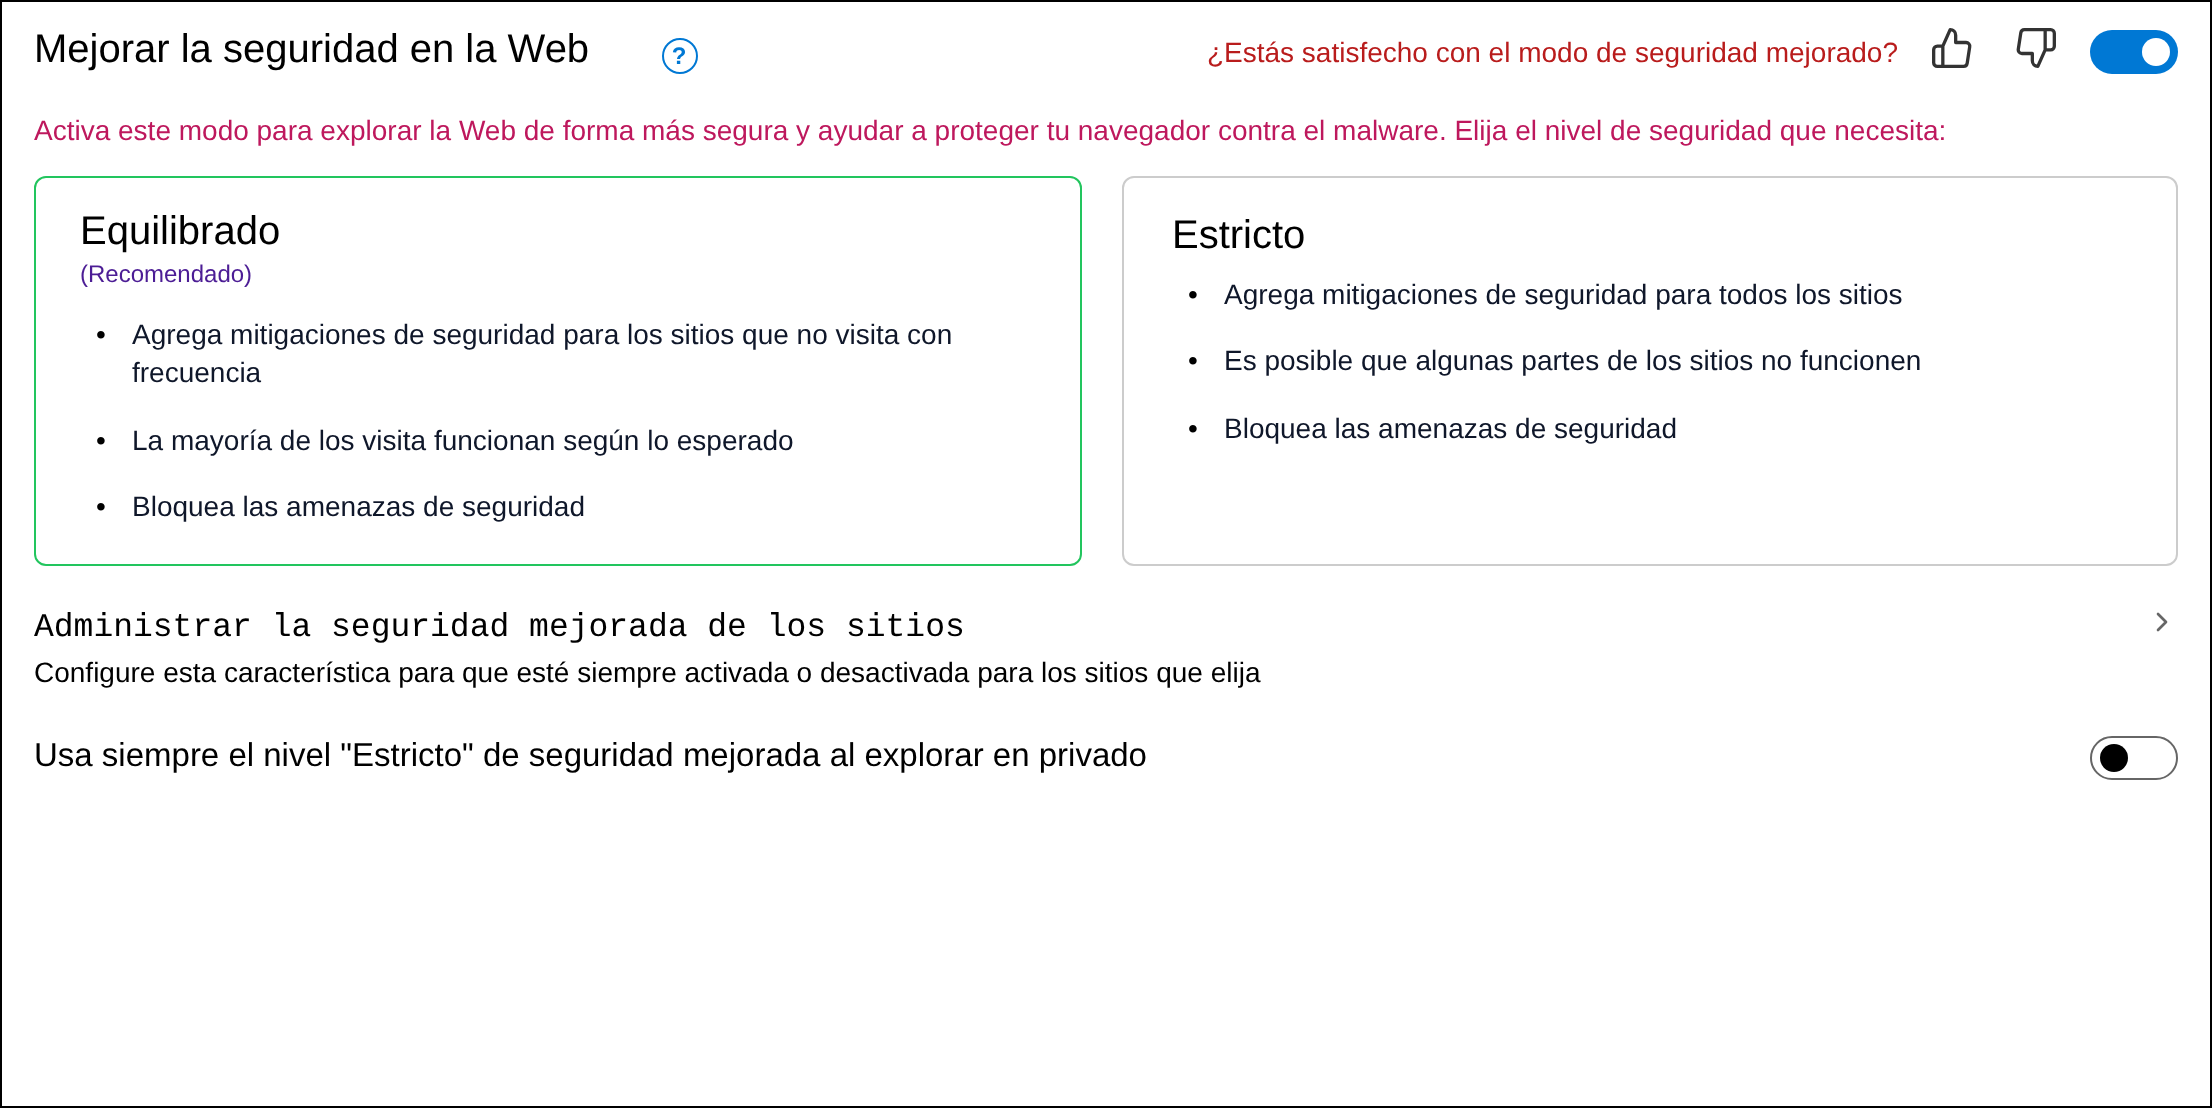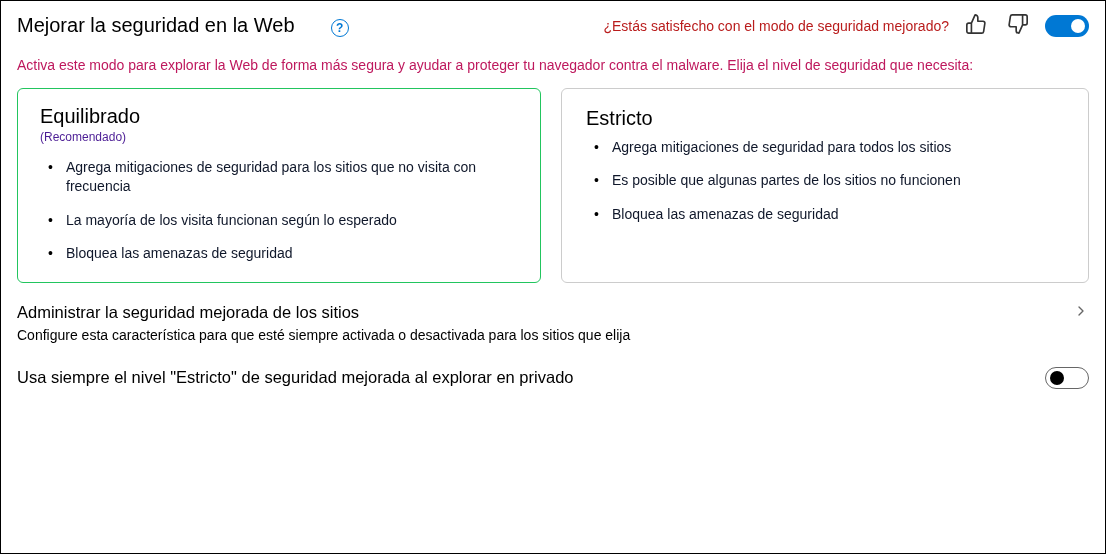--- a/index.html
+++ b/index.html
@@ -158,20 +158,21 @@
     }
     .card-strict .card-title {
       margin-bottom: 8px;
     }
     .manage-row {
       display: flex;
       align-items: center;
       justify-content: space-between;
       cursor: pointer;
       margin-bottom: 4px;
+      font-family: Liberation Mono, monospace;
     }
     .manage-title {
       font-size: 16.5px;
       color: #000;
     }
     .chevron {
       color: #666;
     }
     .chevron svg {
       width: 16px;

